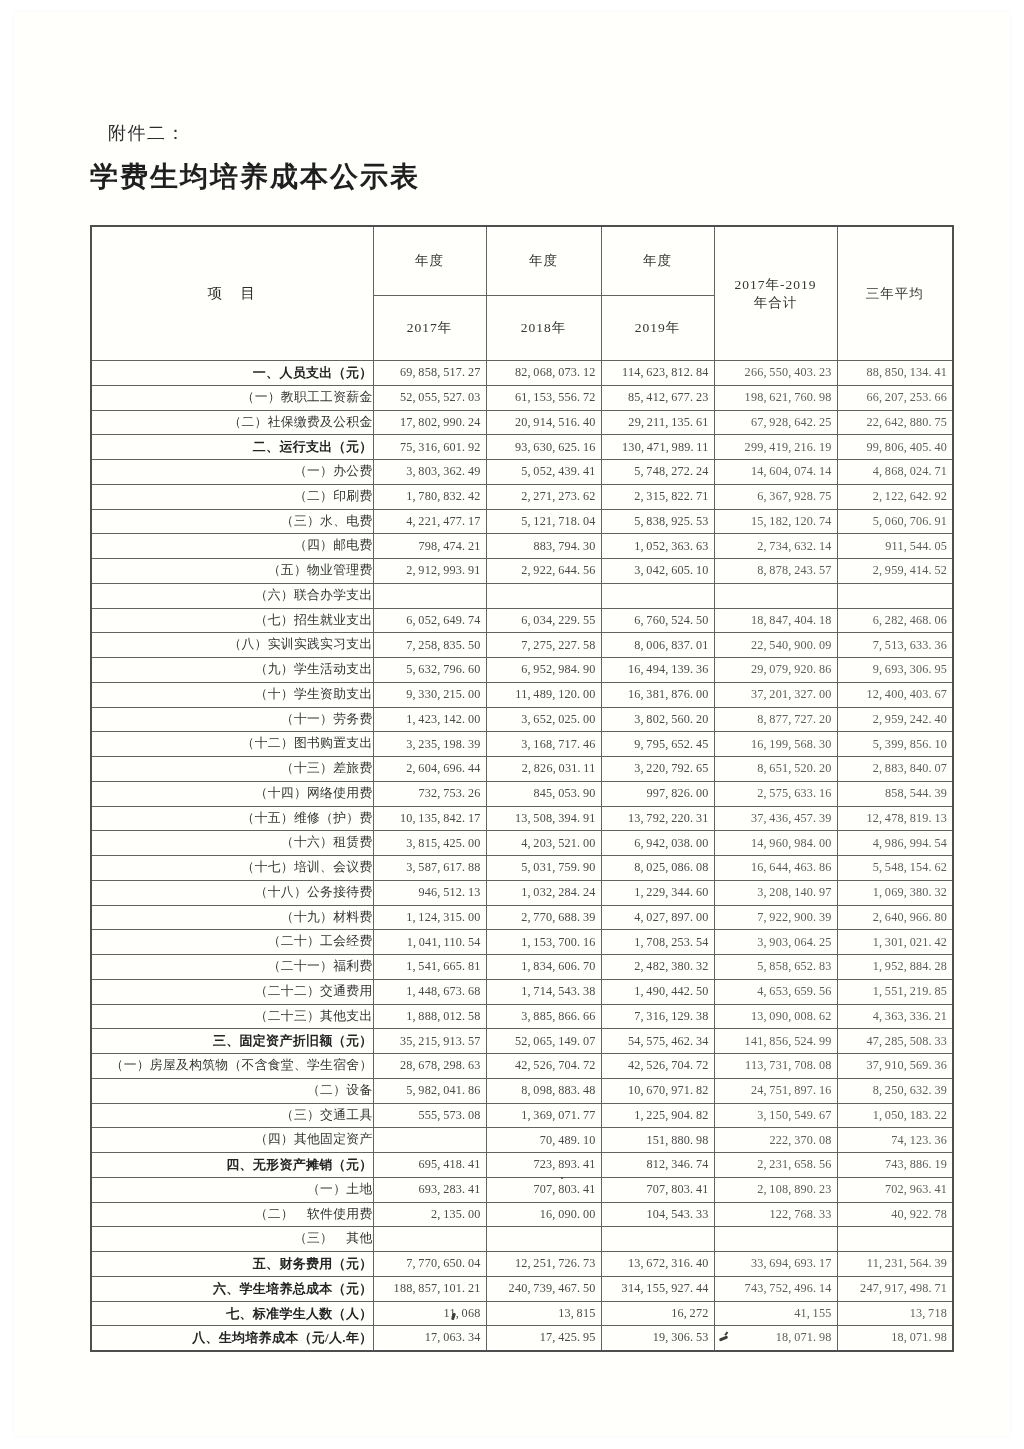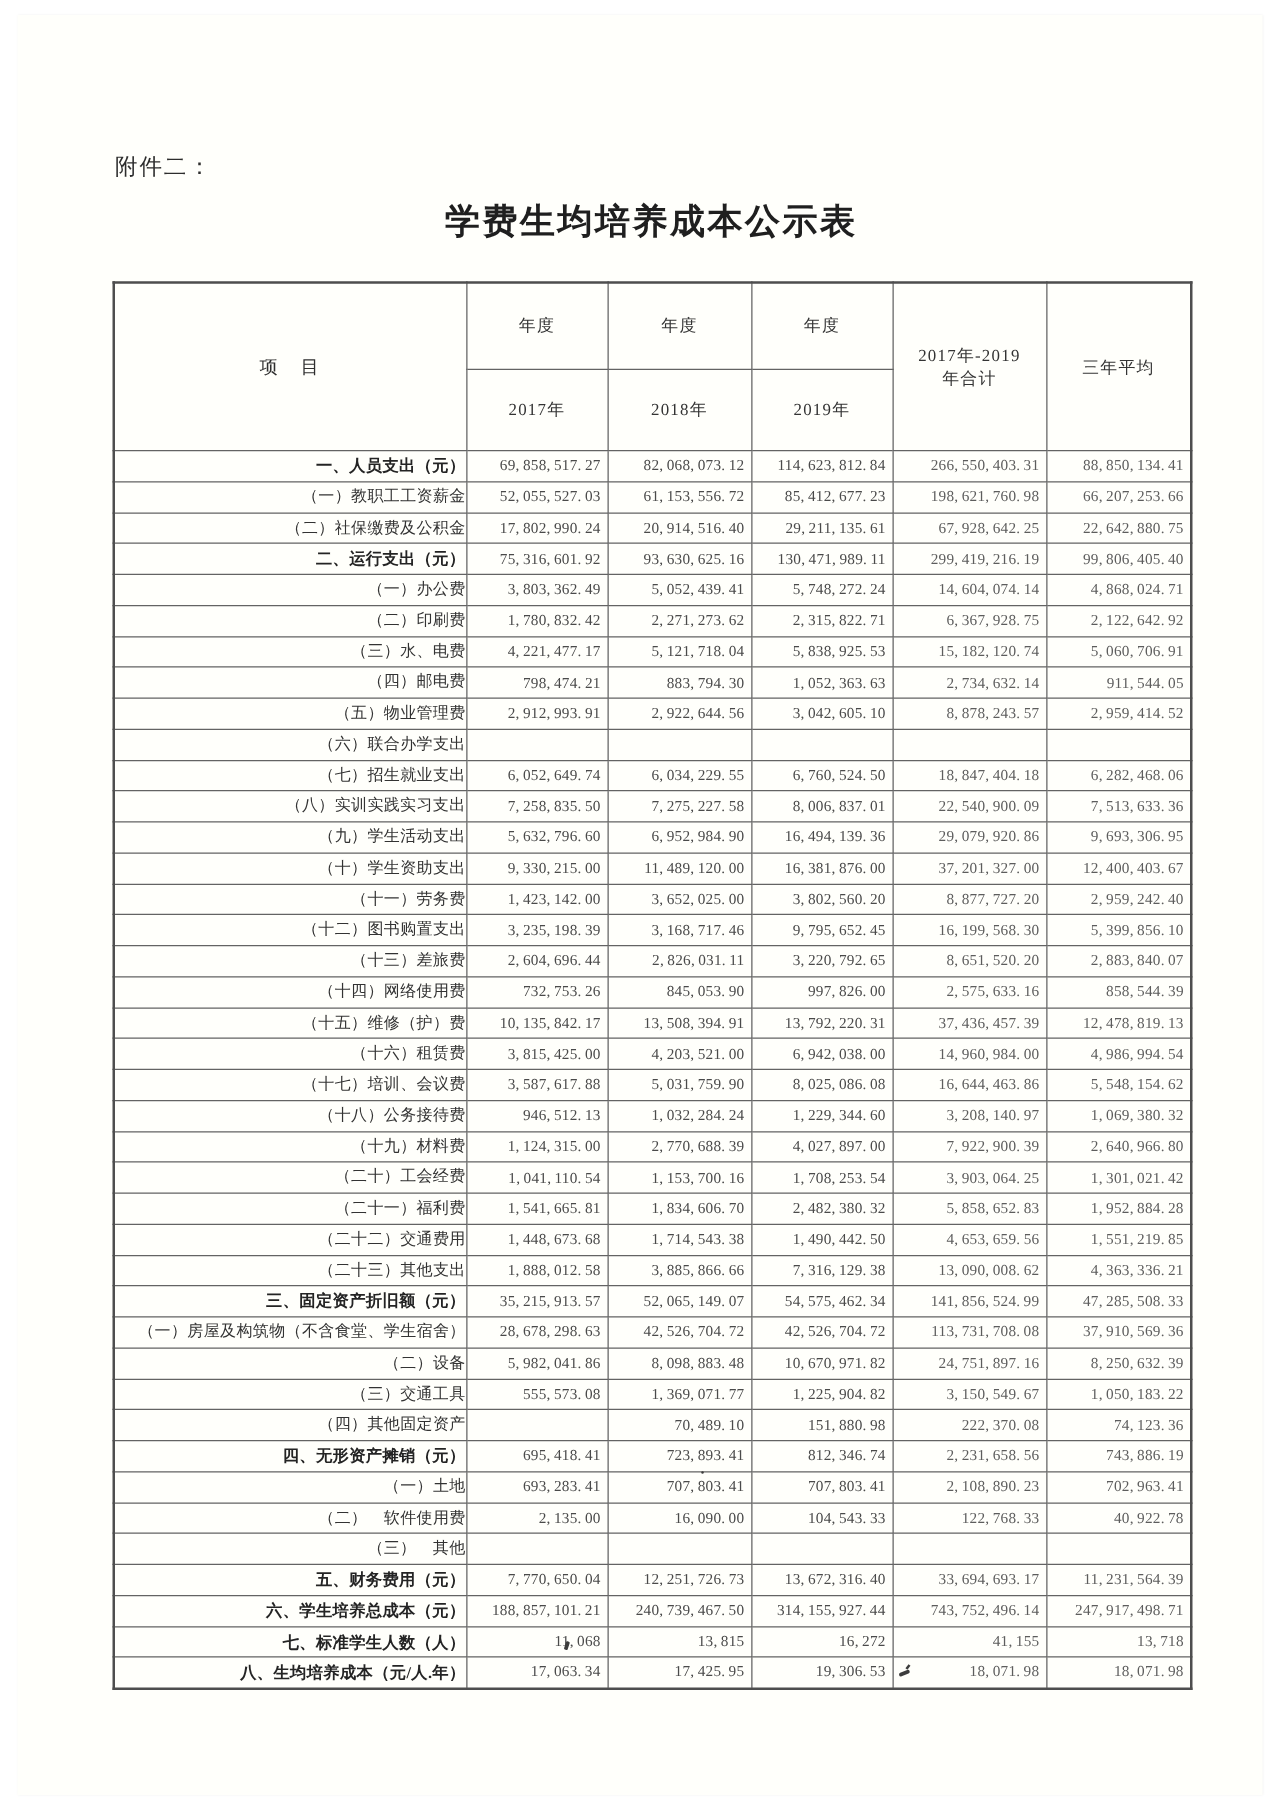--- a/index.html
+++ b/index.html
@@ -8,26 +8,26 @@
     background:#ffffff;
     font-family:"Liberation Serif","DejaVu Serif",serif;
     position:relative; overflow:hidden;
   }
   .paper {
     position:absolute; left:14px; top:12px; width:996px; height:1424px;
     background:#fffffb;
     box-shadow:0 0 2px rgba(0,0,0,0.06);
   }
   .attachment-label {
-    position:absolute; left:92px; top:121px;
+    position:absolute; left:108px; top:121px;
     font-size:18px; color:#2d2d2d; letter-spacing:1.5px;
   }
   .doc-title {
     position:absolute; left:90px; top:158px; width:862px;
-    text-align:center; font-size:28px; font-weight:bold;
+    text-align:left; font-size:28px; font-weight:bold;
     color:#1f1f1f; letter-spacing:2px;
   }
   table.cost-table {
     position:absolute; left:90px; top:225px; width:862px;
     border-collapse:collapse; table-layout:fixed;
   }
   table.cost-table, table.cost-table th, table.cost-table td {
     border:1px solid #636363;
   }
   table.cost-table { border-width:2px; border-color:#4e4e4e; }
@@ -87,21 +87,21 @@
       <th>2018年</th>
       <th>2019年</th>
     </tr>
   </thead>
   <tbody id="table-body">
       <tr class="cat">
         <td class="lbl">一、人员支出（元）</td>
         <td class="num c2">69, 858, 517. 27</td>
         <td class="num c3">82, 068, 073. 12</td>
         <td class="num c4">114, 623, 812. 84</td>
-        <td class="num c5">266, 550, 403. 31</td>
+        <td class="num c5">266, 550, 403. 23</td>
         <td class="num c6">88, 850, 134. 41</td>
       </tr>
       <tr>
         <td class="lbl">（一）教职工工资薪金</td>
         <td class="num c2">52, 055, 527. 03</td>
         <td class="num c3">61, 153, 556. 72</td>
         <td class="num c4">85, 412, 677. 23</td>
         <td class="num c5">198, 621, 760. 98</td>
         <td class="num c6">66, 207, 253. 66</td>
       </tr>

